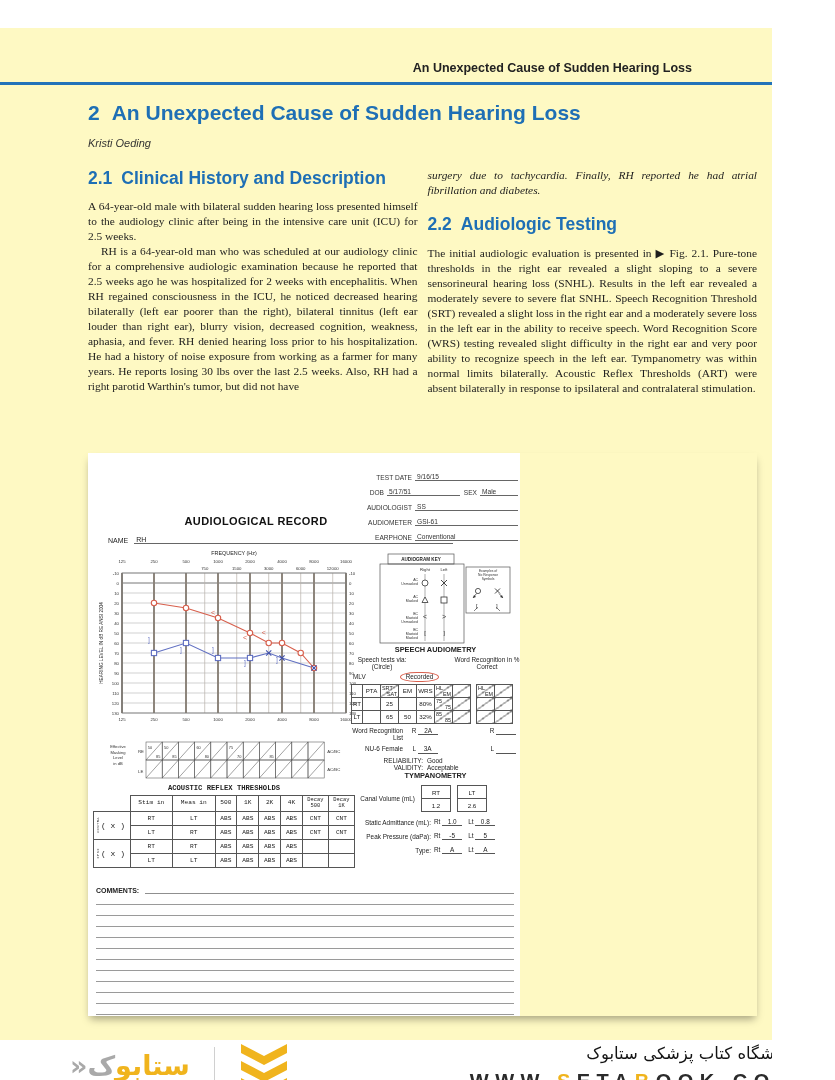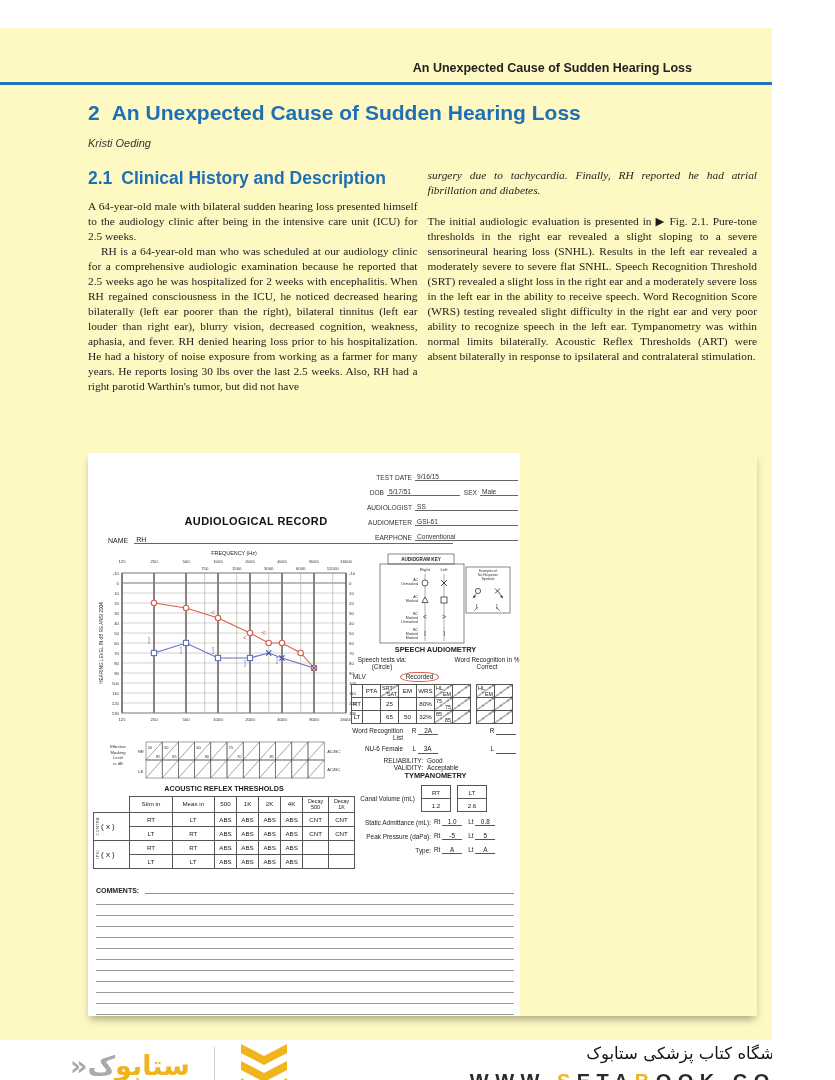--- a/index.html
+++ b/index.html
@@ -62,21 +62,21 @@
   .tymp{position:absolute;left:265px;top:318px;width:165px;font-size:6.4px;color:#222;}
   .ty-title{text-align:center;font-weight:bold;font-size:7.4px;margin-bottom:5px;}
   .ty-canal{display:flex;align-items:center;}
   .ty-canal .cl{width:62px;text-align:right;margin-right:6px;}
   table.tybox{border-collapse:collapse;font-size:6.2px;margin-right:6px;}
   table.tybox td{border:1px solid #555;width:26px;height:10px;text-align:center;}
   .ty-line{margin-top:6px;display:flex;align-items:flex-end;}
   .ty-line .tl2{width:78px;text-align:right;margin-right:3px;}
   .ty-line .pair{margin-right:6px;}
   
-  .reflex{position:absolute;left:5px;top:331px;width:262px;font-size:6.2px;color:#222;}
+  .reflex{position:absolute;left:5px;top:331px;width:262px;font-size:6.2px;color:#222;font-family:Liberation Mono, monospace;}
   .rx-title{text-align:center;font-weight:bold;font-size:7.2px;margin-bottom:3px;}
   table.rx{border-collapse:collapse;font-size:6.2px;margin:0 auto;}
   table.rx td{border:1px solid #555;text-align:center;padding:0 2px;height:13px;}
   table.rx td.h{height:15px;line-height:1.05;}
   table.rx td.grp{width:36px;}
   .grp-in{display:flex;align-items:center;justify-content:flex-start;gap:1px;}
   .vlab{writing-mode:vertical-rl;transform:rotate(180deg);font-size:3.8px;letter-spacing:.4px;color:#444;}
   .gx{font-size:8px;}
   
   .comments{position:absolute;left:8px;top:432px;width:418px;font-size:7px;color:#222;}
@@ -112,20 +112,23 @@
   <div class="columns">
     <div class="col left">
       <h2 class="sec">
         <span class="num">2.1</span><span>Clinical History and Description</span>
       </h2>
       <p>A 64-year-old male with bilateral sudden hearing loss presented himself to the audiology clinic after being in the intensive care unit (ICU) for 2.5 weeks.</p>
       <p class="p-indent">RH is a 64-year-old man who was scheduled at our audiology clinic for a comprehensive audiologic examination because he reported that 2.5 weeks ago he was hospitalized for 2 weeks with encephalitis. When RH regained consciousness in the ICU, he noticed decreased hearing bilaterally (left ear poorer than the right), bilateral tinnitus (left ear louder than right ear), blurry vision, decreased cognition, weakness, aphasia, and fever. RH denied hearing loss prior to his hospitalization. He had a history of noise exposure from working as a farmer for many years. He reports losing 30 lbs over the last 2.5 weeks. Also, RH had a right parotid Warthin's tumor, but did not have</p>
     </div>
     <div class="col right">
       <p class="cont">surgery due to tachycardia. Finally, RH reported he had atrial fibrillation and diabetes.</p>
+      <h2 class="sec">
+        <span class="num">2.2</span><span>Audiologic Testing</span>
+      </h2>
       <p>The initial audiologic evaluation is presented in ▶ Fig. 2.1. Pure-tone thresholds in the right ear revealed a slight sloping to a severe sensorineural hearing loss (SNHL). Results in the left ear revealed a moderately severe to severe flat SNHL. Speech Recognition Threshold (SRT) revealed a slight loss in the right ear and a moderately severe loss in the left ear in the ability to receive speech. Word Recognition Score (WRS) testing revealed slight difficulty in the right ear and very poor ability to recognize speech in the left ear. Tympanometry was within normal limits bilaterally. Acoustic Reflex Thresholds (ART) were absent bilaterally in response to ipsilateral and contralateral stimulation.</p>
     </div>
   </div>
 
   <div class="figure">
     <div class="fig-form">
 
       <div class="hdr-fields">
         <div class="fr">
             <span class="fl w">TEST DATE</span>

